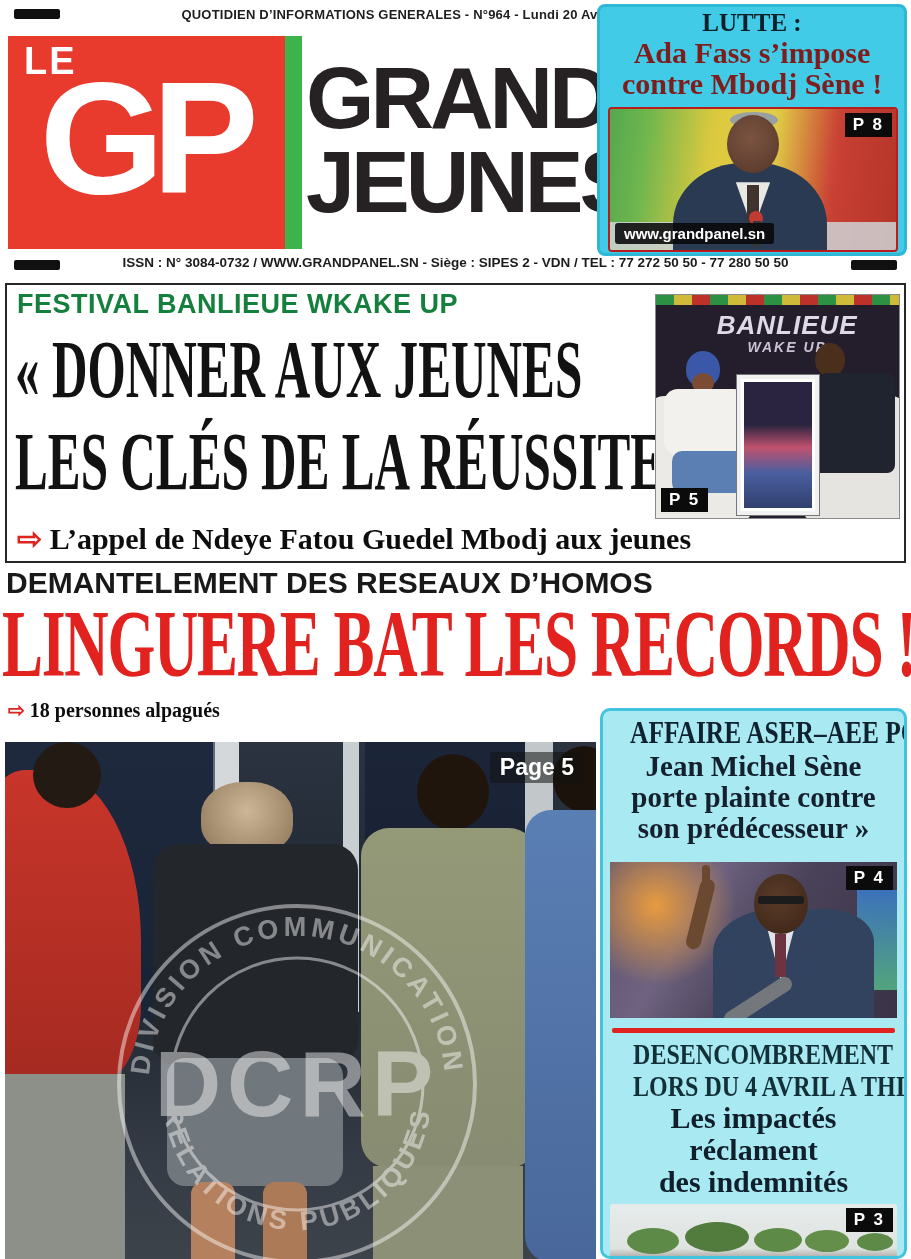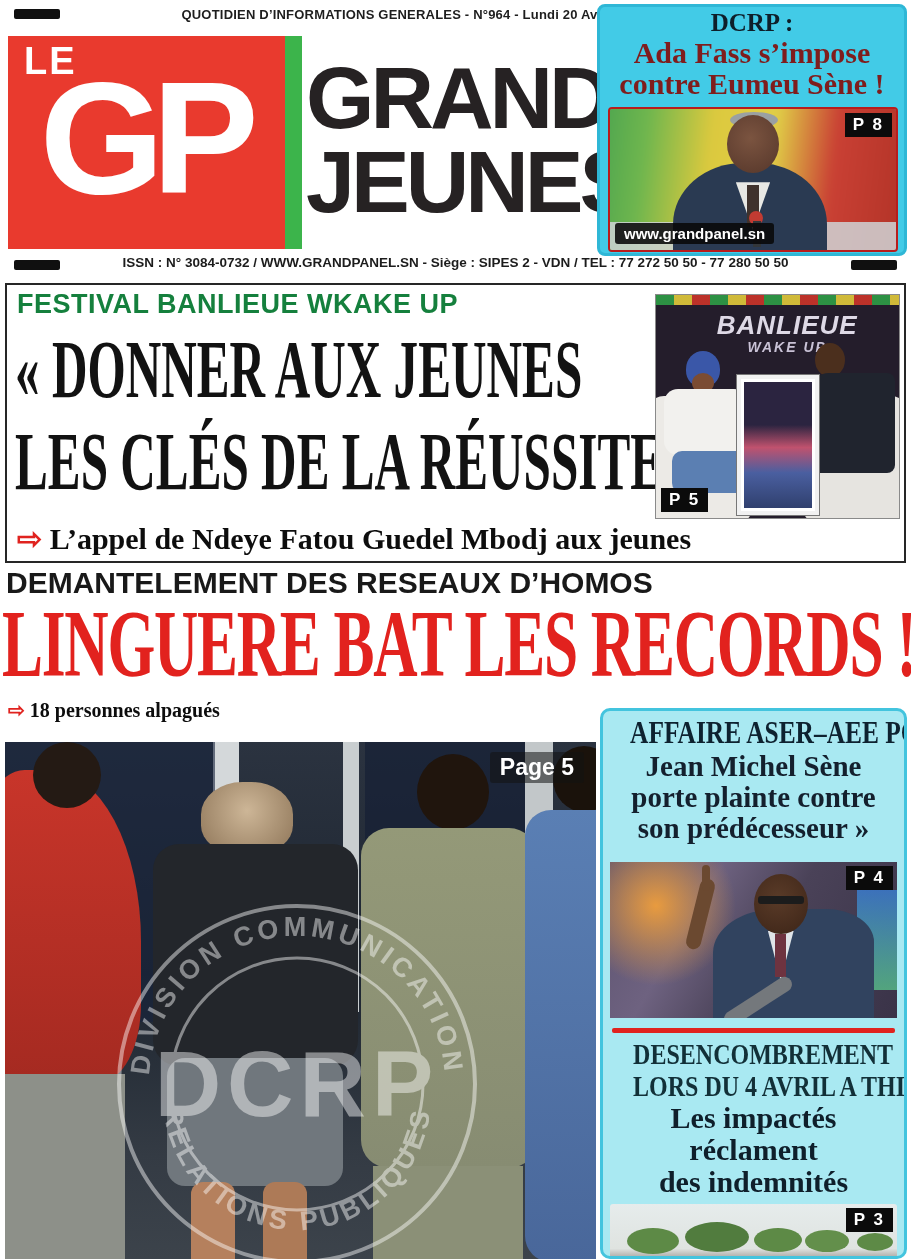--- a/index.html
+++ b/index.html
@@ -185,23 +185,23 @@
   </div>
 
   <div class="mast-line mast1">GRAND</div>
   <div class="mast-line mast2">JEUNES</div>
 
   <div class="dash il"></div>
   <div class="issn-text">ISSN : N° 3084-0732 / WWW.GRANDPANEL.SN - Siège : SIPES 2 - VDN / TEL : 77 272 50 50 - 77 280 50 50</div>
   <div class="dash ir"></div>
 
   <div class="box-lutte">
-    <div class="lutte-kicker">DCRP :</div>
+    <div class="lutte-kicker">LUTTE :</div>
     <div class="lutte-line">Ada Fass s’impose</div>
-    <div class="lutte-line">contre Eumeu Sène !</div>
+    <div class="lutte-line">contre Mbodj Sène !</div>
     <div class="photo-p8">
       <div class="p8-bg"></div>
       <div class="p8-table"></div>
       <div class="p8-suit"></div>
       <div class="p8-shirt"></div>
       <div class="p8-tie"></div>
       <div class="p8-hair"></div>
       <div class="p8-head"></div>
       <div class="p8-micball"></div>
       <div class="p8-mic"></div>

